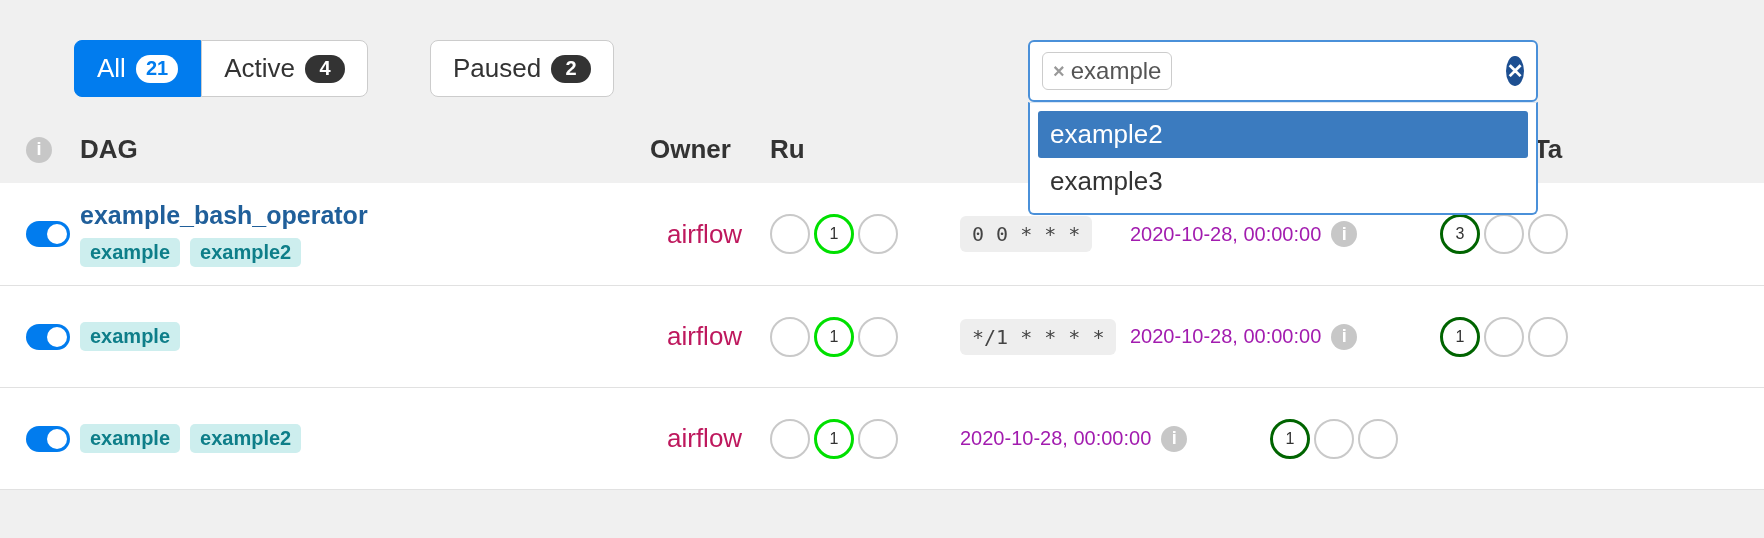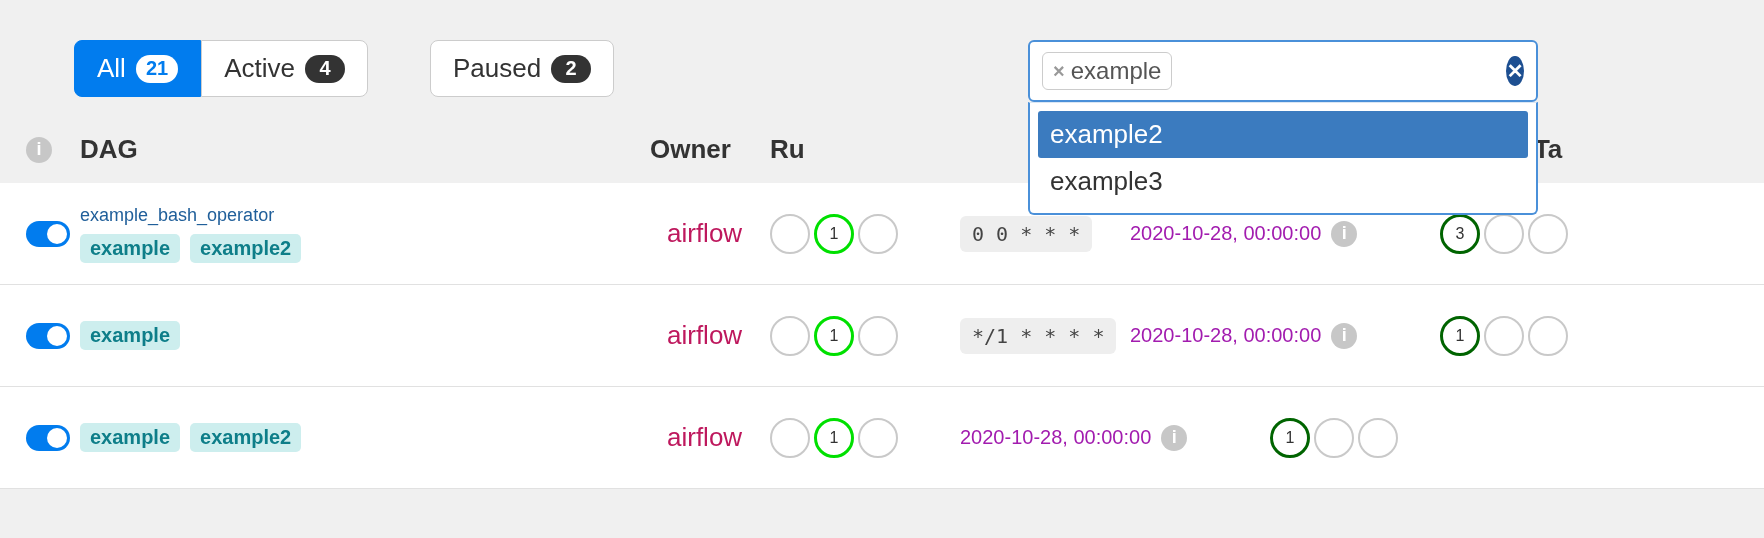--- a/index.html
+++ b/index.html
@@ -33,21 +33,21 @@
   .col-schedule { width:170px; }
   .col-lastrun { width:310px; }
   .col-recent { flex:1; }
   .info-icon { display:inline-flex; width:26px; height:26px; border-radius:50%; background:#c7c7c7; color:#fff; align-items:center; justify-content:center; font-size:18px; font-weight:700; }
 
   .rows-container { background:#fff; }
   .row { display:flex; align-items:center; padding: 18px 26px; border-bottom:1px solid #e1e1e1; min-height:102px; }
   .toggle { width:44px; height:26px; border-radius:13px; background:#017cee; position:relative; cursor:pointer; margin-right:10px; }
   .toggle::after { content:""; position:absolute; width:20px; height:20px; border-radius:50%; background:#fff; top:3px; right:3px; }
   .dag-main { display:flex; flex-direction:column; gap:8px; }
-  .dag-name { color:#205f9a; font-size:18px; font-weight:400; text-decoration:none; }
+  .dag-name { color:#205f9a; font-size:25px; font-weight:700; text-decoration:none; }
   .tags { display:flex; gap:10px; }
   .tag { background:#cdeeee; color:#0e7e89; font-size:20px; font-weight:600; padding:3px 10px; border-radius:5px; }
   .owner-text { font-size:26px; color:#be185d;margin-left:17px; }
   .circles { display:flex; gap:4px; align-items:center; }
   .circle { width:40px; height:40px; border-radius:50%; border:2px solid #c9c9c9; display:flex; align-items:center; justify-content:center; font-size:16px; color:#333; }
   .circle.green { border:3px solid #00e000; }
   .circle.dgreen { border:3px solid #006400; }
   .code-badge { background:#eeeeee; color:#444; font-size:20px; font-weight:400; padding:6px 12px; border-radius:6px; font-family: Menlo, monospace; }
   .lastrun-wrap { display:flex; align-items:center; gap:10px; }
   .lastrun-text { color:#a21caf; font-size:20px; }

